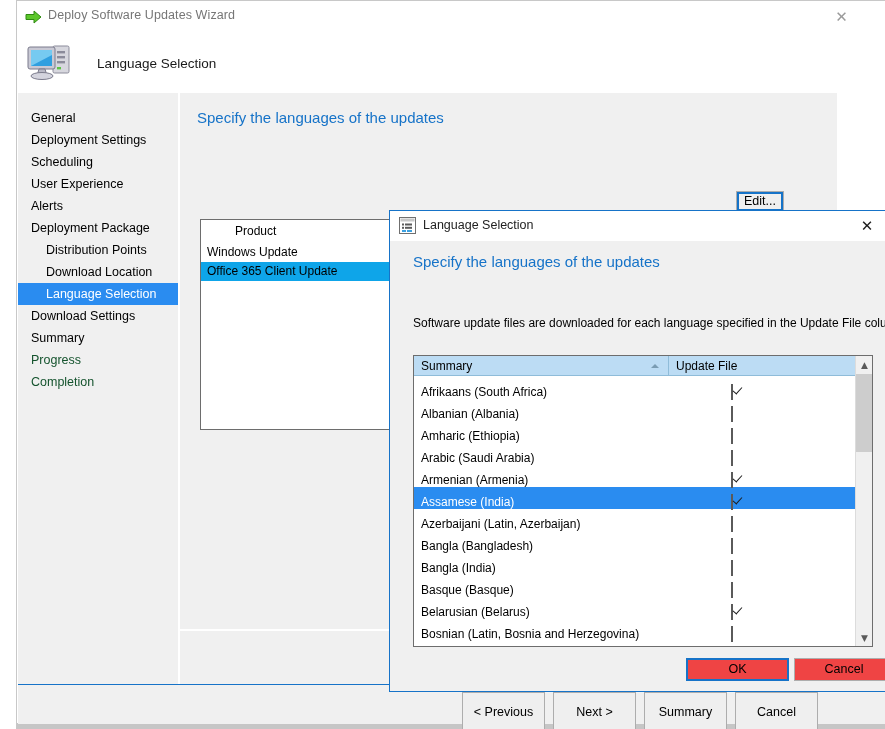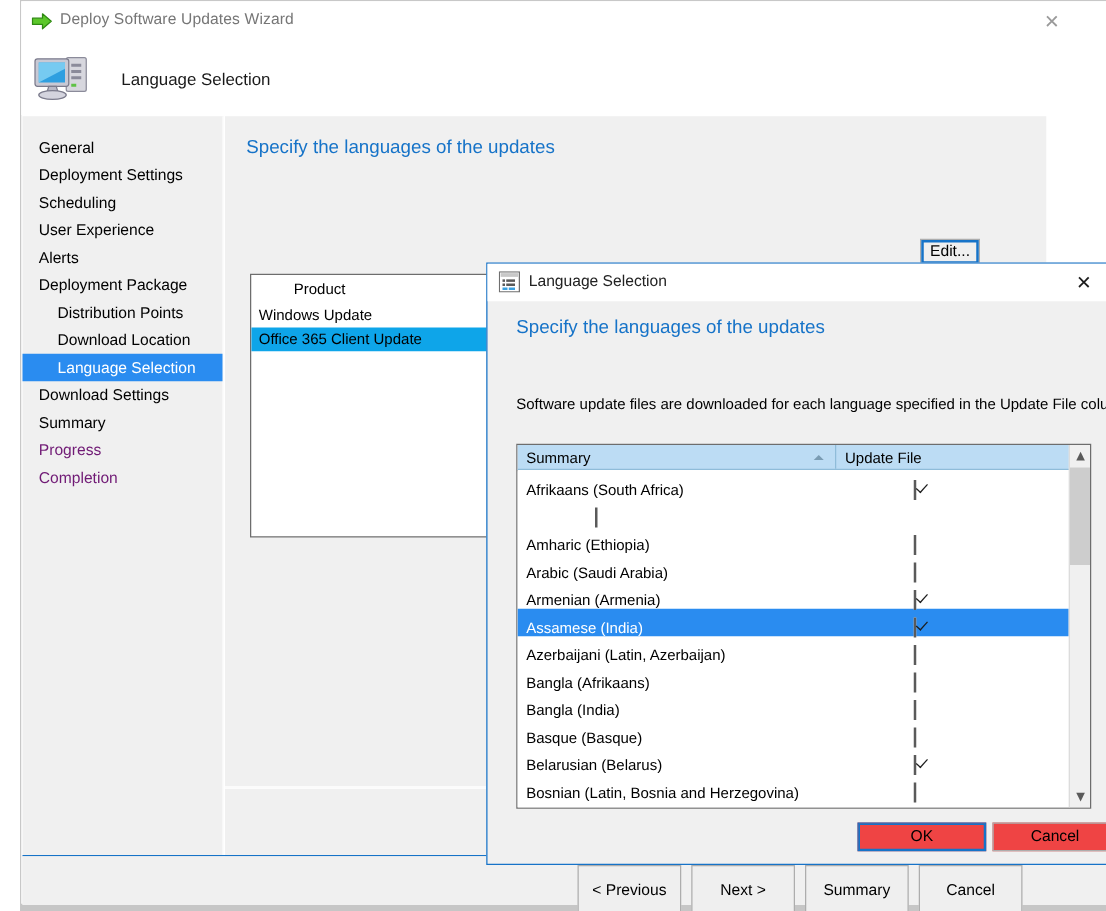--- a/index.html
+++ b/index.html
@@ -87,21 +87,21 @@
   .nav-item {
     height: 22px;
     line-height: 22px;
     padding-left: 13px;
     font-size: 12.5px;
     color: #000000;
     white-space: nowrap;
     cursor: default;
   }
   .nav-item.sub { padding-left: 28px; }
-  .nav-item.disabled { color: #701a75; }
+  .nav-item.disabled { color: #14532d; }
   .nav-item.selected {
     background: #2a8cf0;
     color: #ffffff;
   }
 
   
   #wizard-content {
     position: absolute;
     left: 163px; top: 92px;
     width: 657px; height: 536px;
@@ -481,20 +481,21 @@
         </div>
         <div class="lang-head-cell" id="head-updatefile">Update File</div>
       </div>
 
       <div id="lang-rows">
         <div class="lang-row">
           <span class="lang-name">Afrikaans (South Africa)</span>
           <span class="lang-check-cell"><span class="cbox checked"></span></span>
         </div>
         <div class="lang-row">
+          <span class="lang-name">Albanian (Albania)</span>
           <span class="lang-check-cell"><span class="cbox"></span></span>
         </div>
         <div class="lang-row">
           <span class="lang-name">Amharic (Ethiopia)</span>
           <span class="lang-check-cell"><span class="cbox"></span></span>
         </div>
         <div class="lang-row">
           <span class="lang-name">Arabic (Saudi Arabia)</span>
           <span class="lang-check-cell"><span class="cbox"></span></span>
         </div>
@@ -504,21 +505,21 @@
         </div>
         <div class="lang-row selected">
           <span class="lang-name">Assamese (India)</span>
           <span class="lang-check-cell"><span class="cbox checked"></span></span>
         </div>
         <div class="lang-row">
           <span class="lang-name">Azerbaijani (Latin, Azerbaijan)</span>
           <span class="lang-check-cell"><span class="cbox"></span></span>
         </div>
         <div class="lang-row">
-          <span class="lang-name">Bangla (Afrikaans)</span>
+          <span class="lang-name">Bangla (Bangladesh)</span>
           <span class="lang-check-cell"><span class="cbox"></span></span>
         </div>
         <div class="lang-row">
           <span class="lang-name">Bangla (India)</span>
           <span class="lang-check-cell"><span class="cbox"></span></span>
         </div>
         <div class="lang-row">
           <span class="lang-name">Basque (Basque)</span>
           <span class="lang-check-cell"><span class="cbox"></span></span>
         </div>

